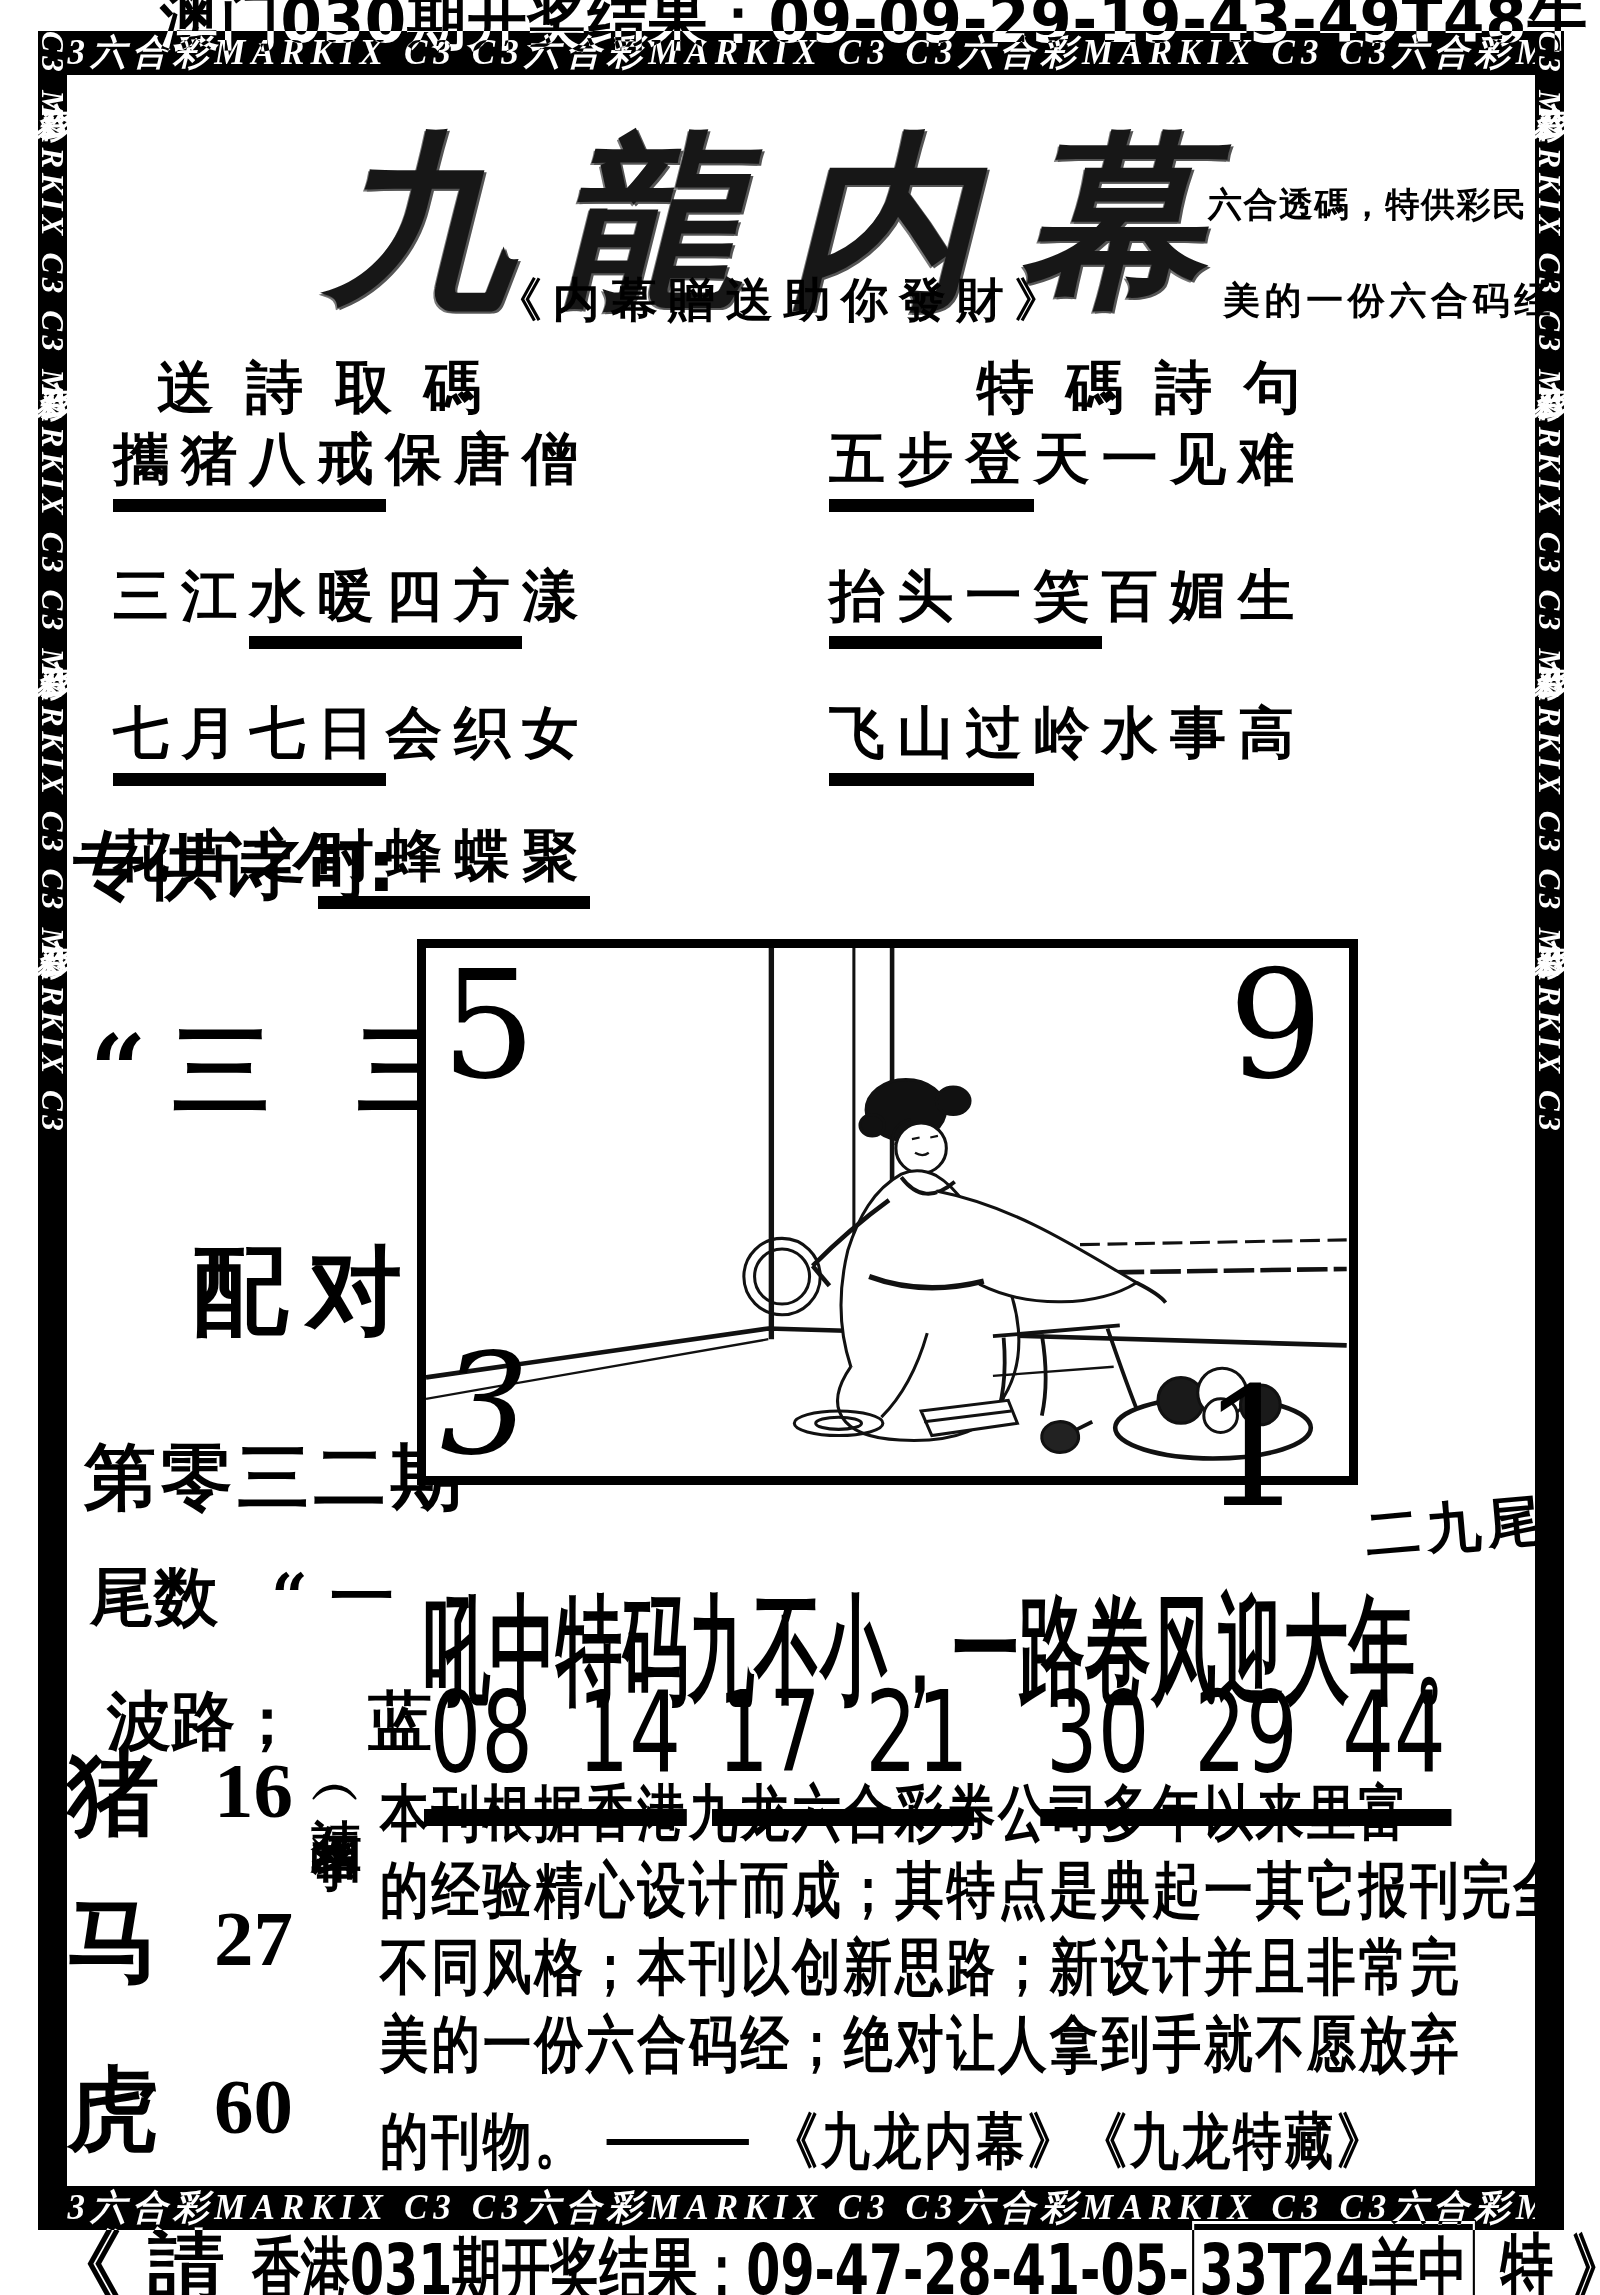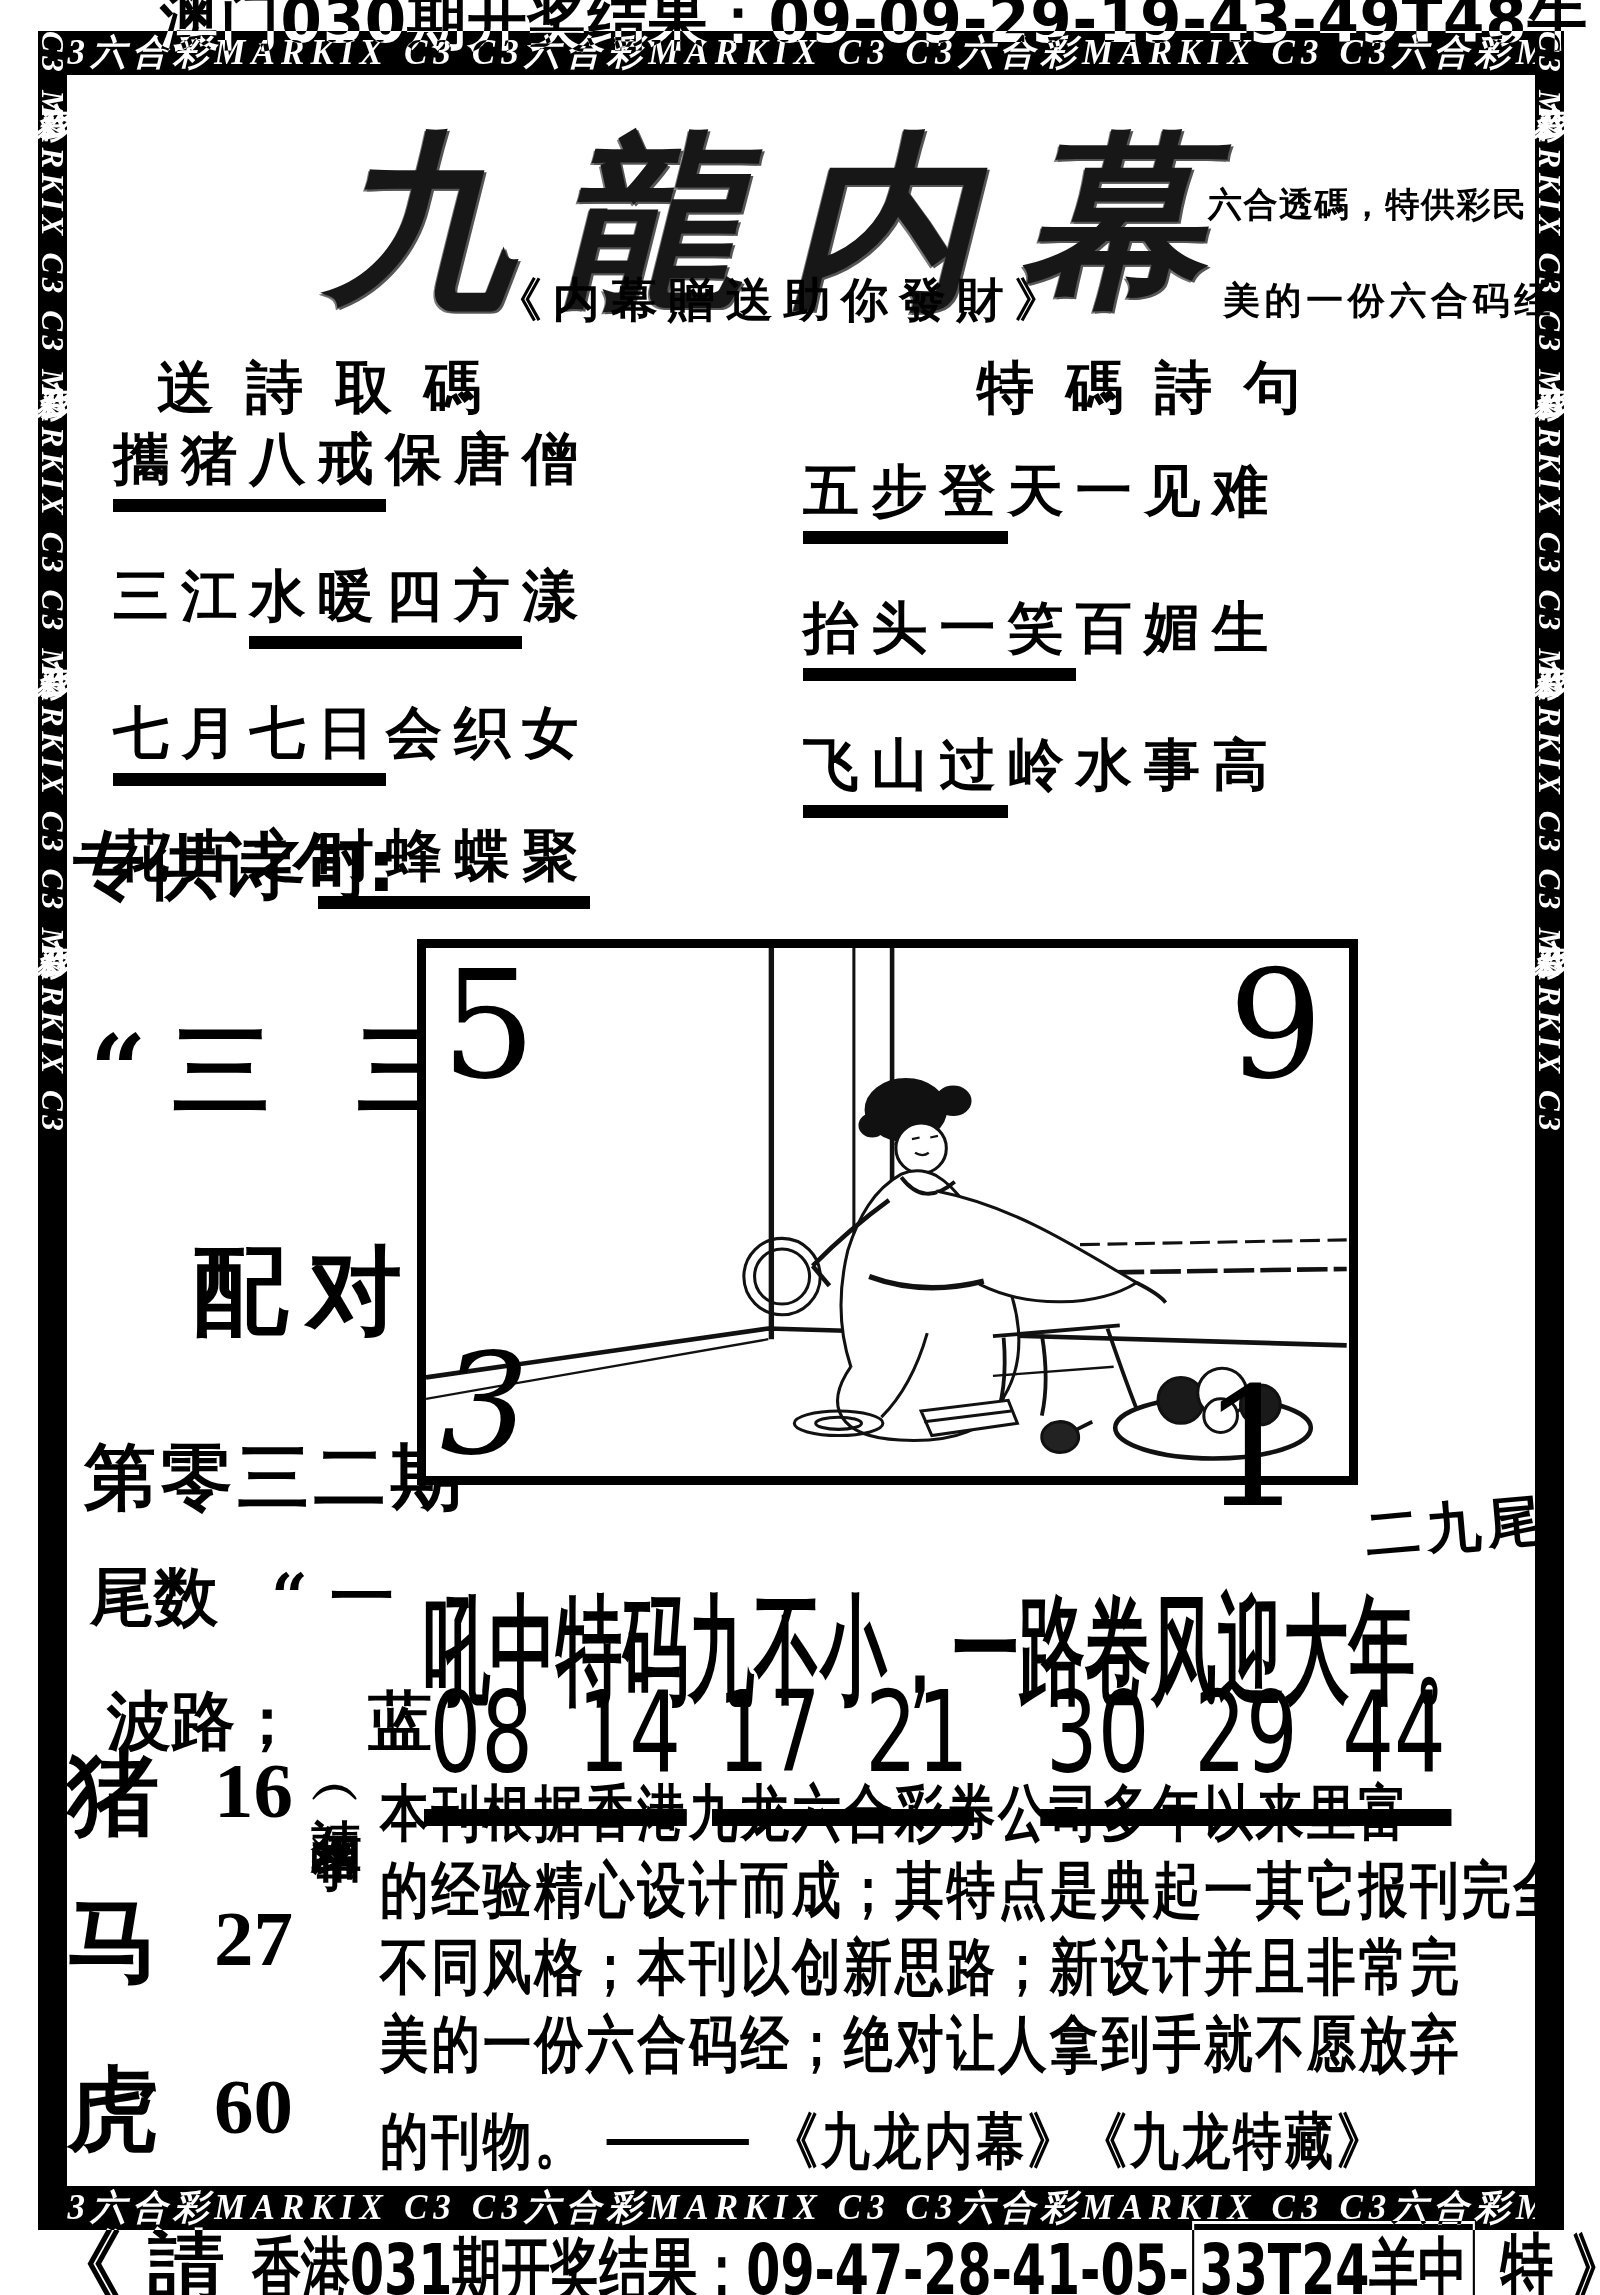--- a/index.html
+++ b/index.html
@@ -38,21 +38,21 @@
   .tagline{position:absolute; left:1208px; top:182px; font-size:34px; letter-spacing:1.5px; white-space:nowrap;}
   .subtitle{position:absolute; left:495px; top:269px; font-size:47px; letter-spacing:10.7px; white-space:nowrap;}
   .promo{position:absolute; left:1223px; top:276px; font-size:37px; letter-spacing:4.6px; white-space:nowrap;}
   
   .poem-header{position:absolute; font-size:57px; letter-spacing:32px; white-space:nowrap;}
   .poem-header.l{left:157px; top:350px;}
   .poem-header.r{left:977px; top:350px;}
   .poem-line{position:absolute; font-size:56px; letter-spacing:12.2px; white-space:nowrap;}
   .poem-line .mk{border-bottom:13.7px solid #000; padding-bottom:7.6px;}
   .pl0{top:422px;} .pl1{top:559px;} .pl2{top:696px;} .pl3{top:819px;text-align:center;}
-  .col-l{left:113px;} .col-r{left:803px;margin-top:32px;}
+  .col-l{left:113px;} .col-r{left:829px;}
   
   .sb-heading{position:absolute; left:73px; top:819px; font-size:72px; font-weight:bold;
     letter-spacing:1.5px; white-space:nowrap; font-family:"DejaVu Sans",sans-serif;}
   .sb-pair-top{position:absolute; left:90px; top:1006px; font-size:98px; letter-spacing:26px; white-space:nowrap;}
   .sb-pair-bottom{position:absolute; left:192px; top:1228px; font-size:96px; letter-spacing:18.3px; white-space:nowrap;}
   .sb-issue{position:absolute; left:84px; top:1430px; font-size:72px; letter-spacing:4.6px; white-space:nowrap;}
   .sb-tail{position:absolute; left:90px; top:1554px; font-size:64px; white-space:nowrap;}
   .sb-tail .gap{display:inline-block; width:53px;}
   .sb-wave{position:absolute; left:107px; top:1678px; font-size:64px; white-space:nowrap;}
   .sb-wave .gap{display:inline-block; width:69px;}

